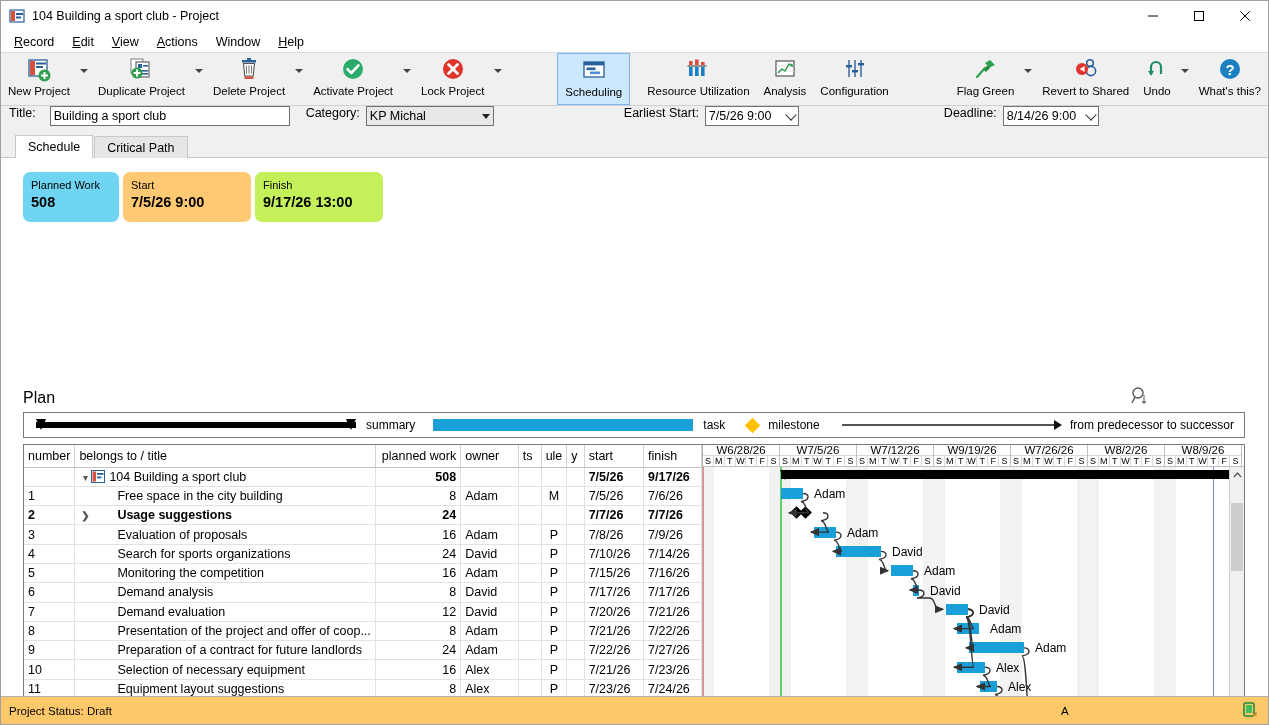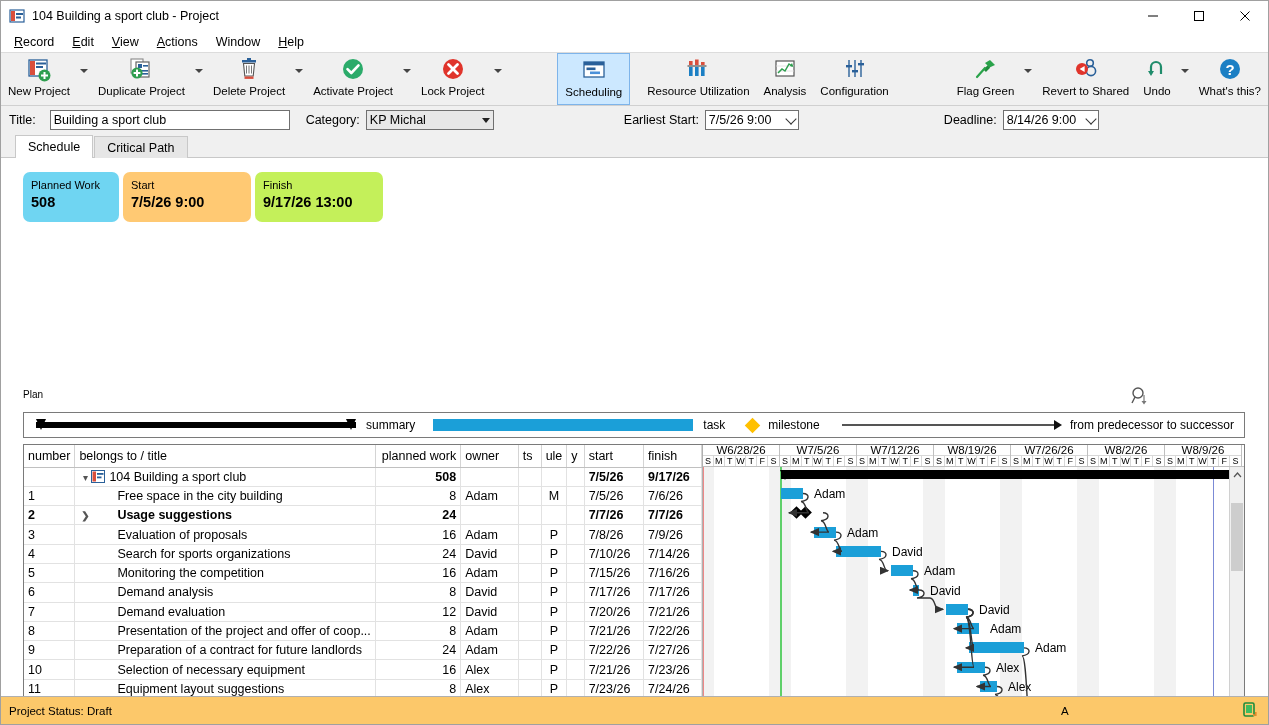--- a/index.html
+++ b/index.html
@@ -117,21 +117,21 @@
   .rb-item.selected {
     background: #cce8ff;
     border: 1px solid #7eb4ea;
   }
 
   
   .formrow {
     flex: 0 0 28px;
     height: 28px;
     display: flex;
-    align-items: center;
+    align-items: flex-start;
     background: #f0f0f0;
     padding-left: 8px;
     position: relative;
   }
   .formrow .lab { font-size: 12.5px; margin-right: 6px; white-space:nowrap;}
   .txtinput {
     height: 20px;
     border: 1px solid #707070;
     background: #fff;
     font-size: 12.5px;
@@ -222,21 +222,21 @@
     color: #000;
   }
   .card .ct { font-size: 11px; line-height: 13px; }
   .card .cvv { font-size: 14.5px; font-weight: bold; line-height: 20px; }
   .card.wide { width: 128px; }
 
   
   .planlabel {
     position: absolute;
     left: 22px; top: 231px;
-    font-size: 10px;
+    font-size: 16px;
   }
   .legendbox {
     position: absolute;
     left: 22px; top: 254px;
     width: 1222px; height: 26px;
     border: 1px solid #7a7a7a;
     background: #fff;
     display: flex;
     align-items: center;
   }
@@ -976,21 +976,21 @@
                 <span>S</span>
                 <span>M</span>
                 <span>T</span>
                 <span>W</span>
                 <span>T</span>
                 <span>F</span>
                 <span>S</span>
               </div>
             </div>
             <div class="gweek">
-              <div class="wk">W8/19/26</div>
+              <div class="wk">W9/19/26</div>
               <div class="days">
                 <span>S</span>
                 <span>M</span>
                 <span>T</span>
                 <span>W</span>
                 <span>T</span>
                 <span>F</span>
                 <span>S</span>
               </div>
             </div>

